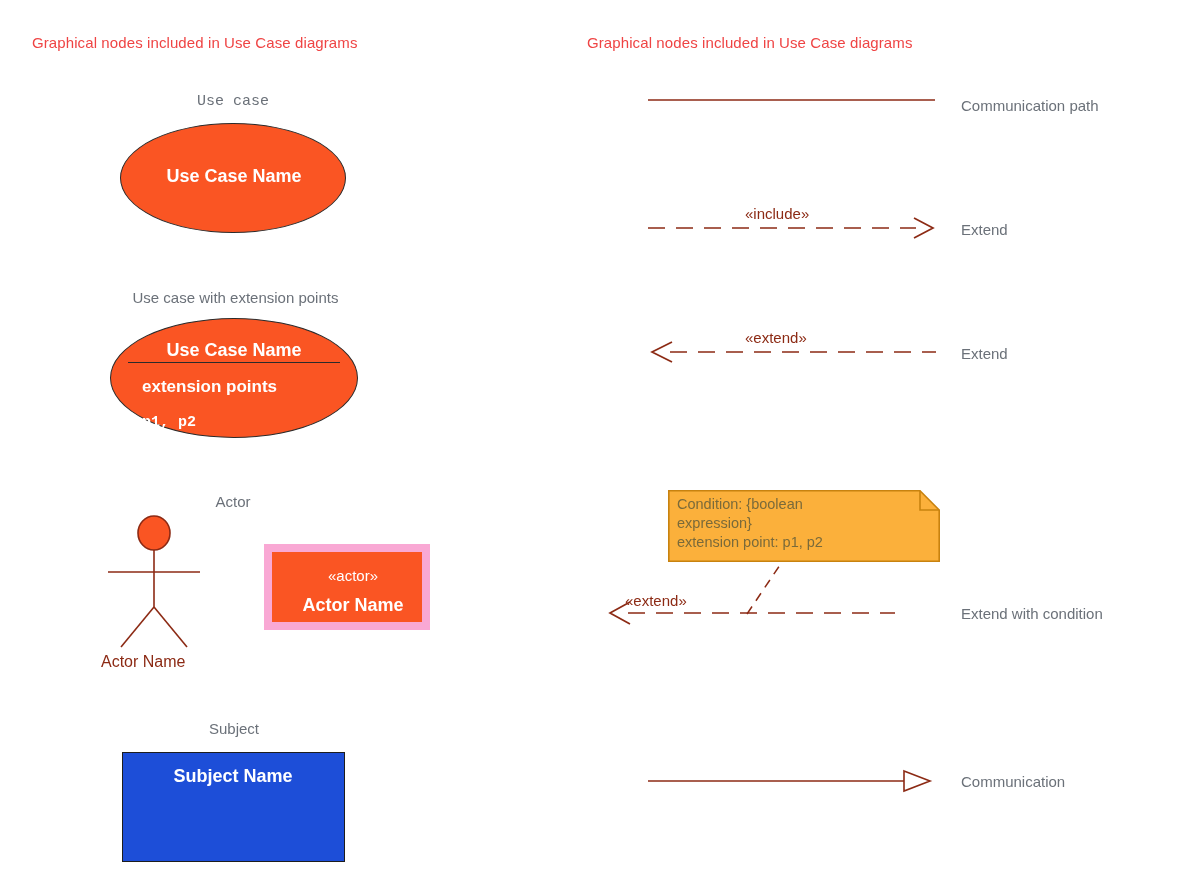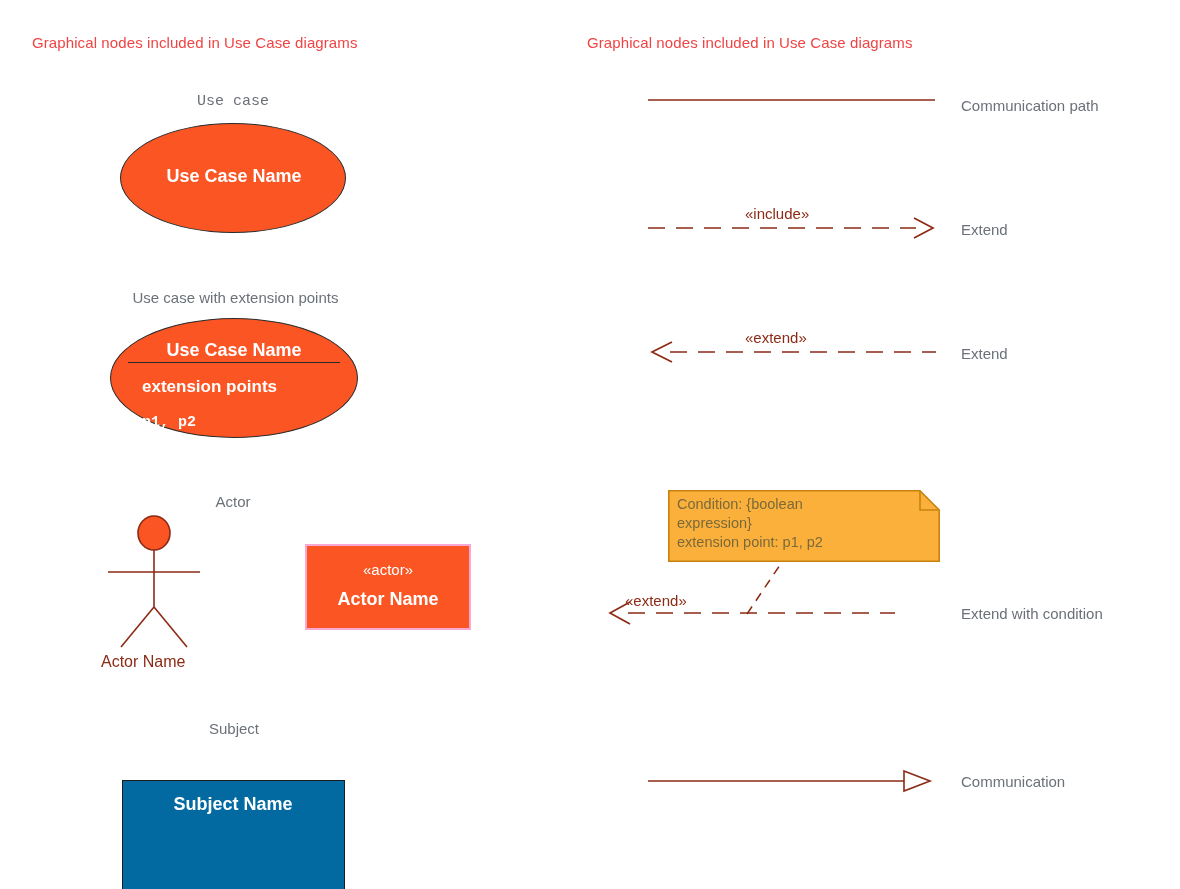--- a/index.html
+++ b/index.html
@@ -56,30 +56,28 @@
     text-align: center;
   }
 
   .divider-line {
     background: #2b2b2b;
     height: 1px;
   }
 
   .actor-box {
     background: #fa5523;
-    border: 2px solid #f9a8d4;
+    border: 8px solid #f9a8d4;
     box-sizing: border-box;
-    margin-left: 41px;
   }
 
   .subject-box {
-    background: #0369a1;
+    background: #1d4ed8;
     border: 1.5px solid #1d1d1d;
     box-sizing: border-box;
-    margin-top: 28px;
   }
 
   .note-text {
     font-size: 14.5px;
     color: #7a6a3a;
     line-height: 19px;
     white-space: nowrap;
   }
 
   .stereo-small {

